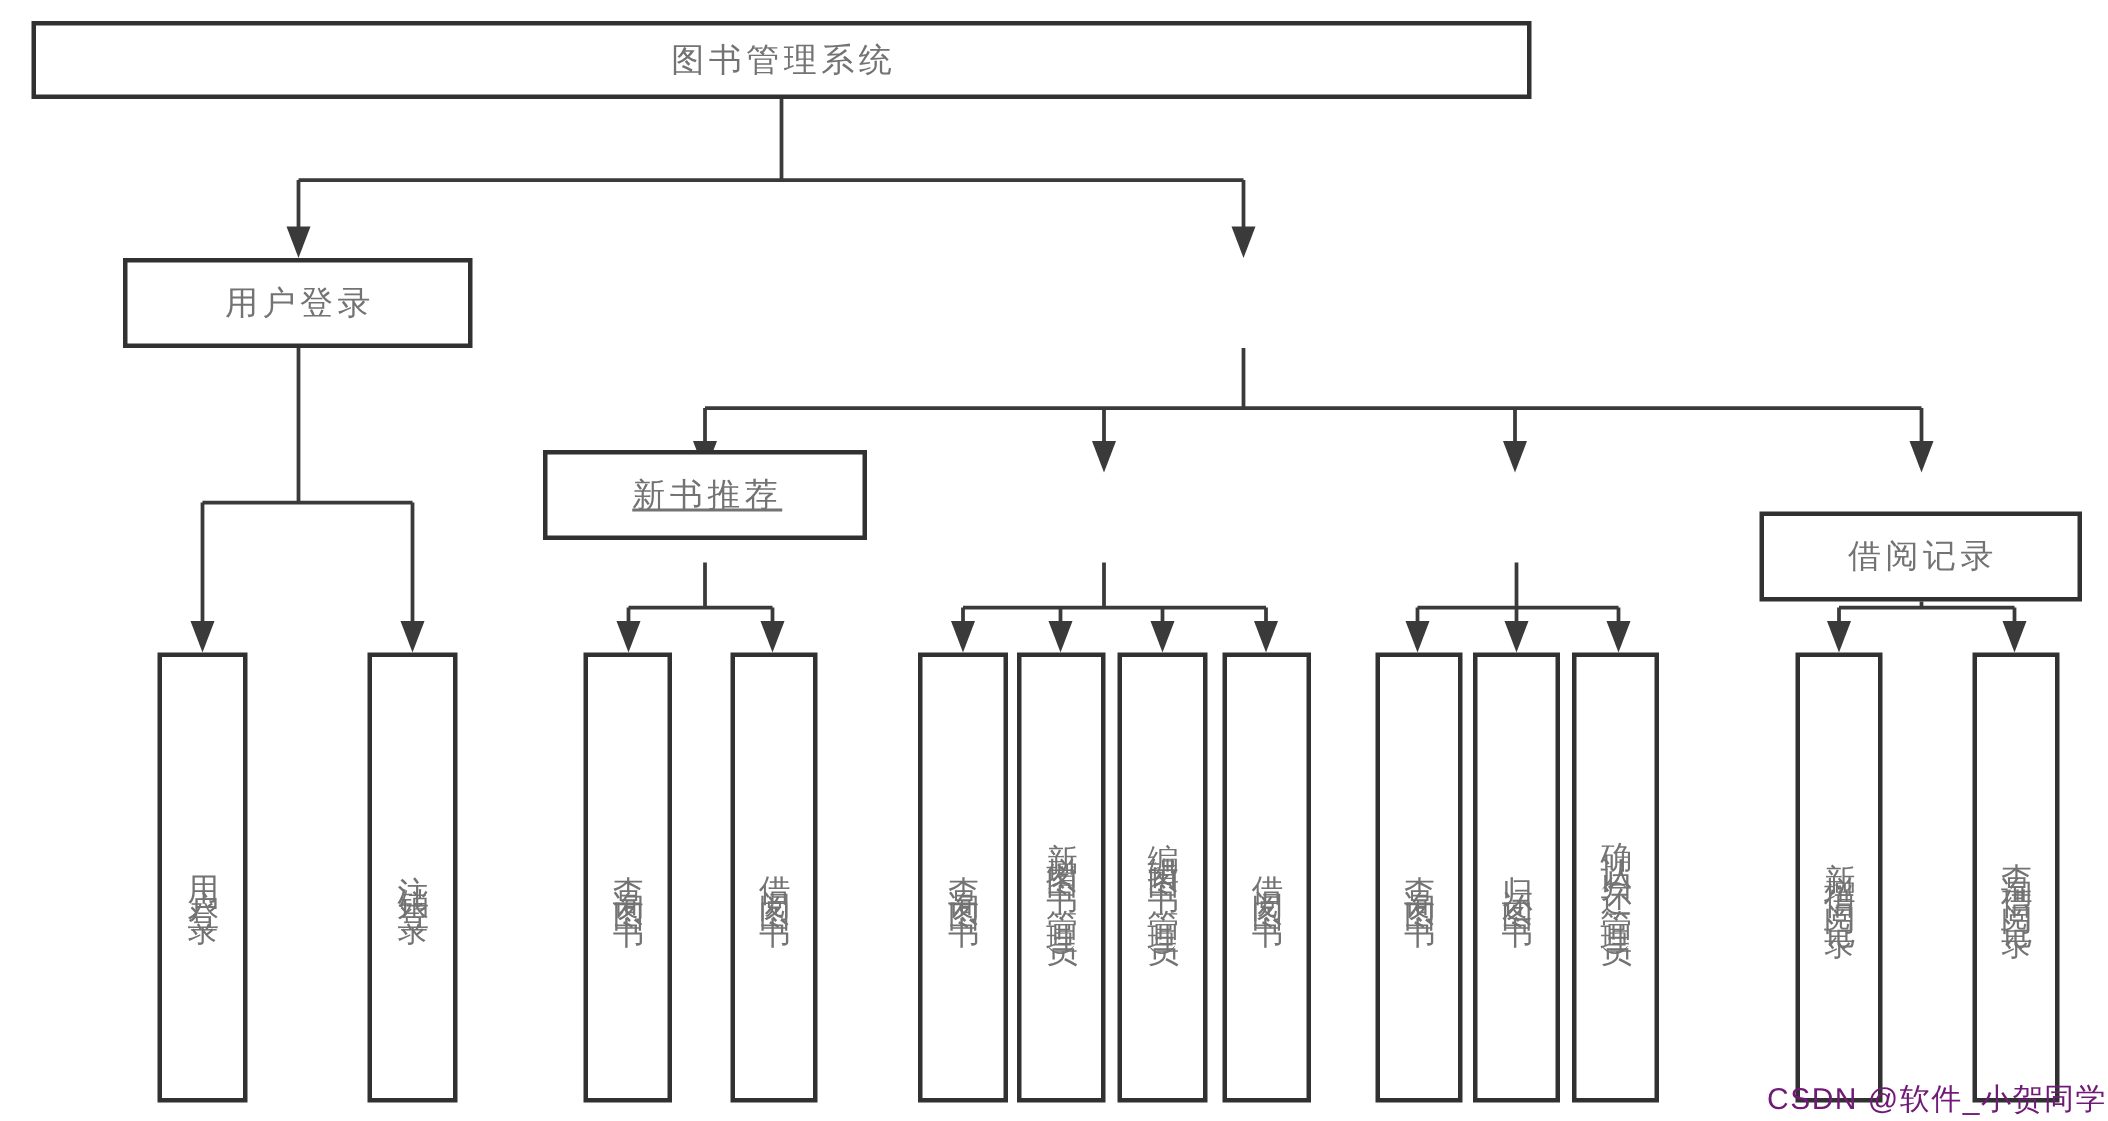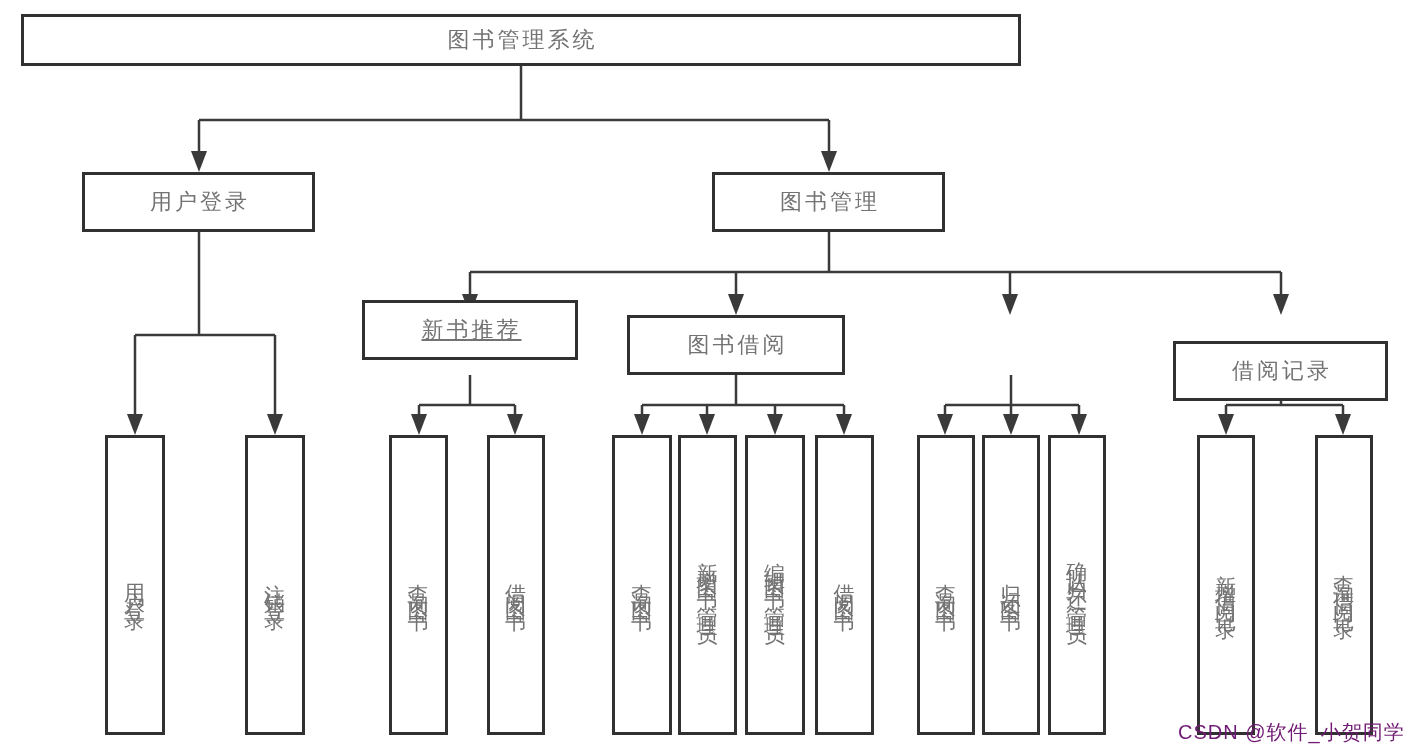--- a/index.html
+++ b/index.html
@@ -97,24 +97,22 @@
       <path d="M1011 435 L1003 414 L1019 414 Z"></path>
       <path d="M1079 435 L1071 414 L1087 414 Z"></path>
       <path d="M1226 435 L1218 414 L1234 414 Z"></path>
       <path d="M1343 435 L1335 414 L1351 414 Z"></path>
     </g>
   </svg>
 
   <div class="node hbox" style="left:21px; top:14px; width:1000px; height:52px;">图书管理系统</div>
 
   <div class="node hbox" style="left:82px; top:172px; width:233px; height:60px;">用户登录</div>
-  <div class="node hbox" style="left:712px; top:172px; width:233px; height:60px;">图书管理</div>
 
   <div class="node hbox" style="left:362px; top:300px; width:216px; height:60px;text-decoration:underline;">新书推荐</div>
-  <div class="node hbox" style="left:627px; top:315px; width:218px; height:60px;">图书借阅</div>
   <div class="node hbox" style="left:1173px; top:315px; width:215px; height:60px;margin-top:26px;">借阅记录</div>
 
   <div class="node vbox" style="left:105px; top:435px; width:60px; height:300px;">用户登录</div>
   <div class="node vbox" style="left:245px; top:435px; width:60px; height:300px;">注销登录</div>
 
   <div class="node vbox" style="left:389px; top:435px; width:59px; height:300px;">查询图书</div>
   <div class="node vbox" style="left:487px; top:435px; width:58px; height:300px;">借阅图书</div>
 
   <div class="node vbox" style="left:612px; top:435px; width:60px; height:300px;">查询图书</div>
   <div class="node vbox" style="left:678px; top:435px; width:59px; height:300px;">新增图书（管理员）</div>

